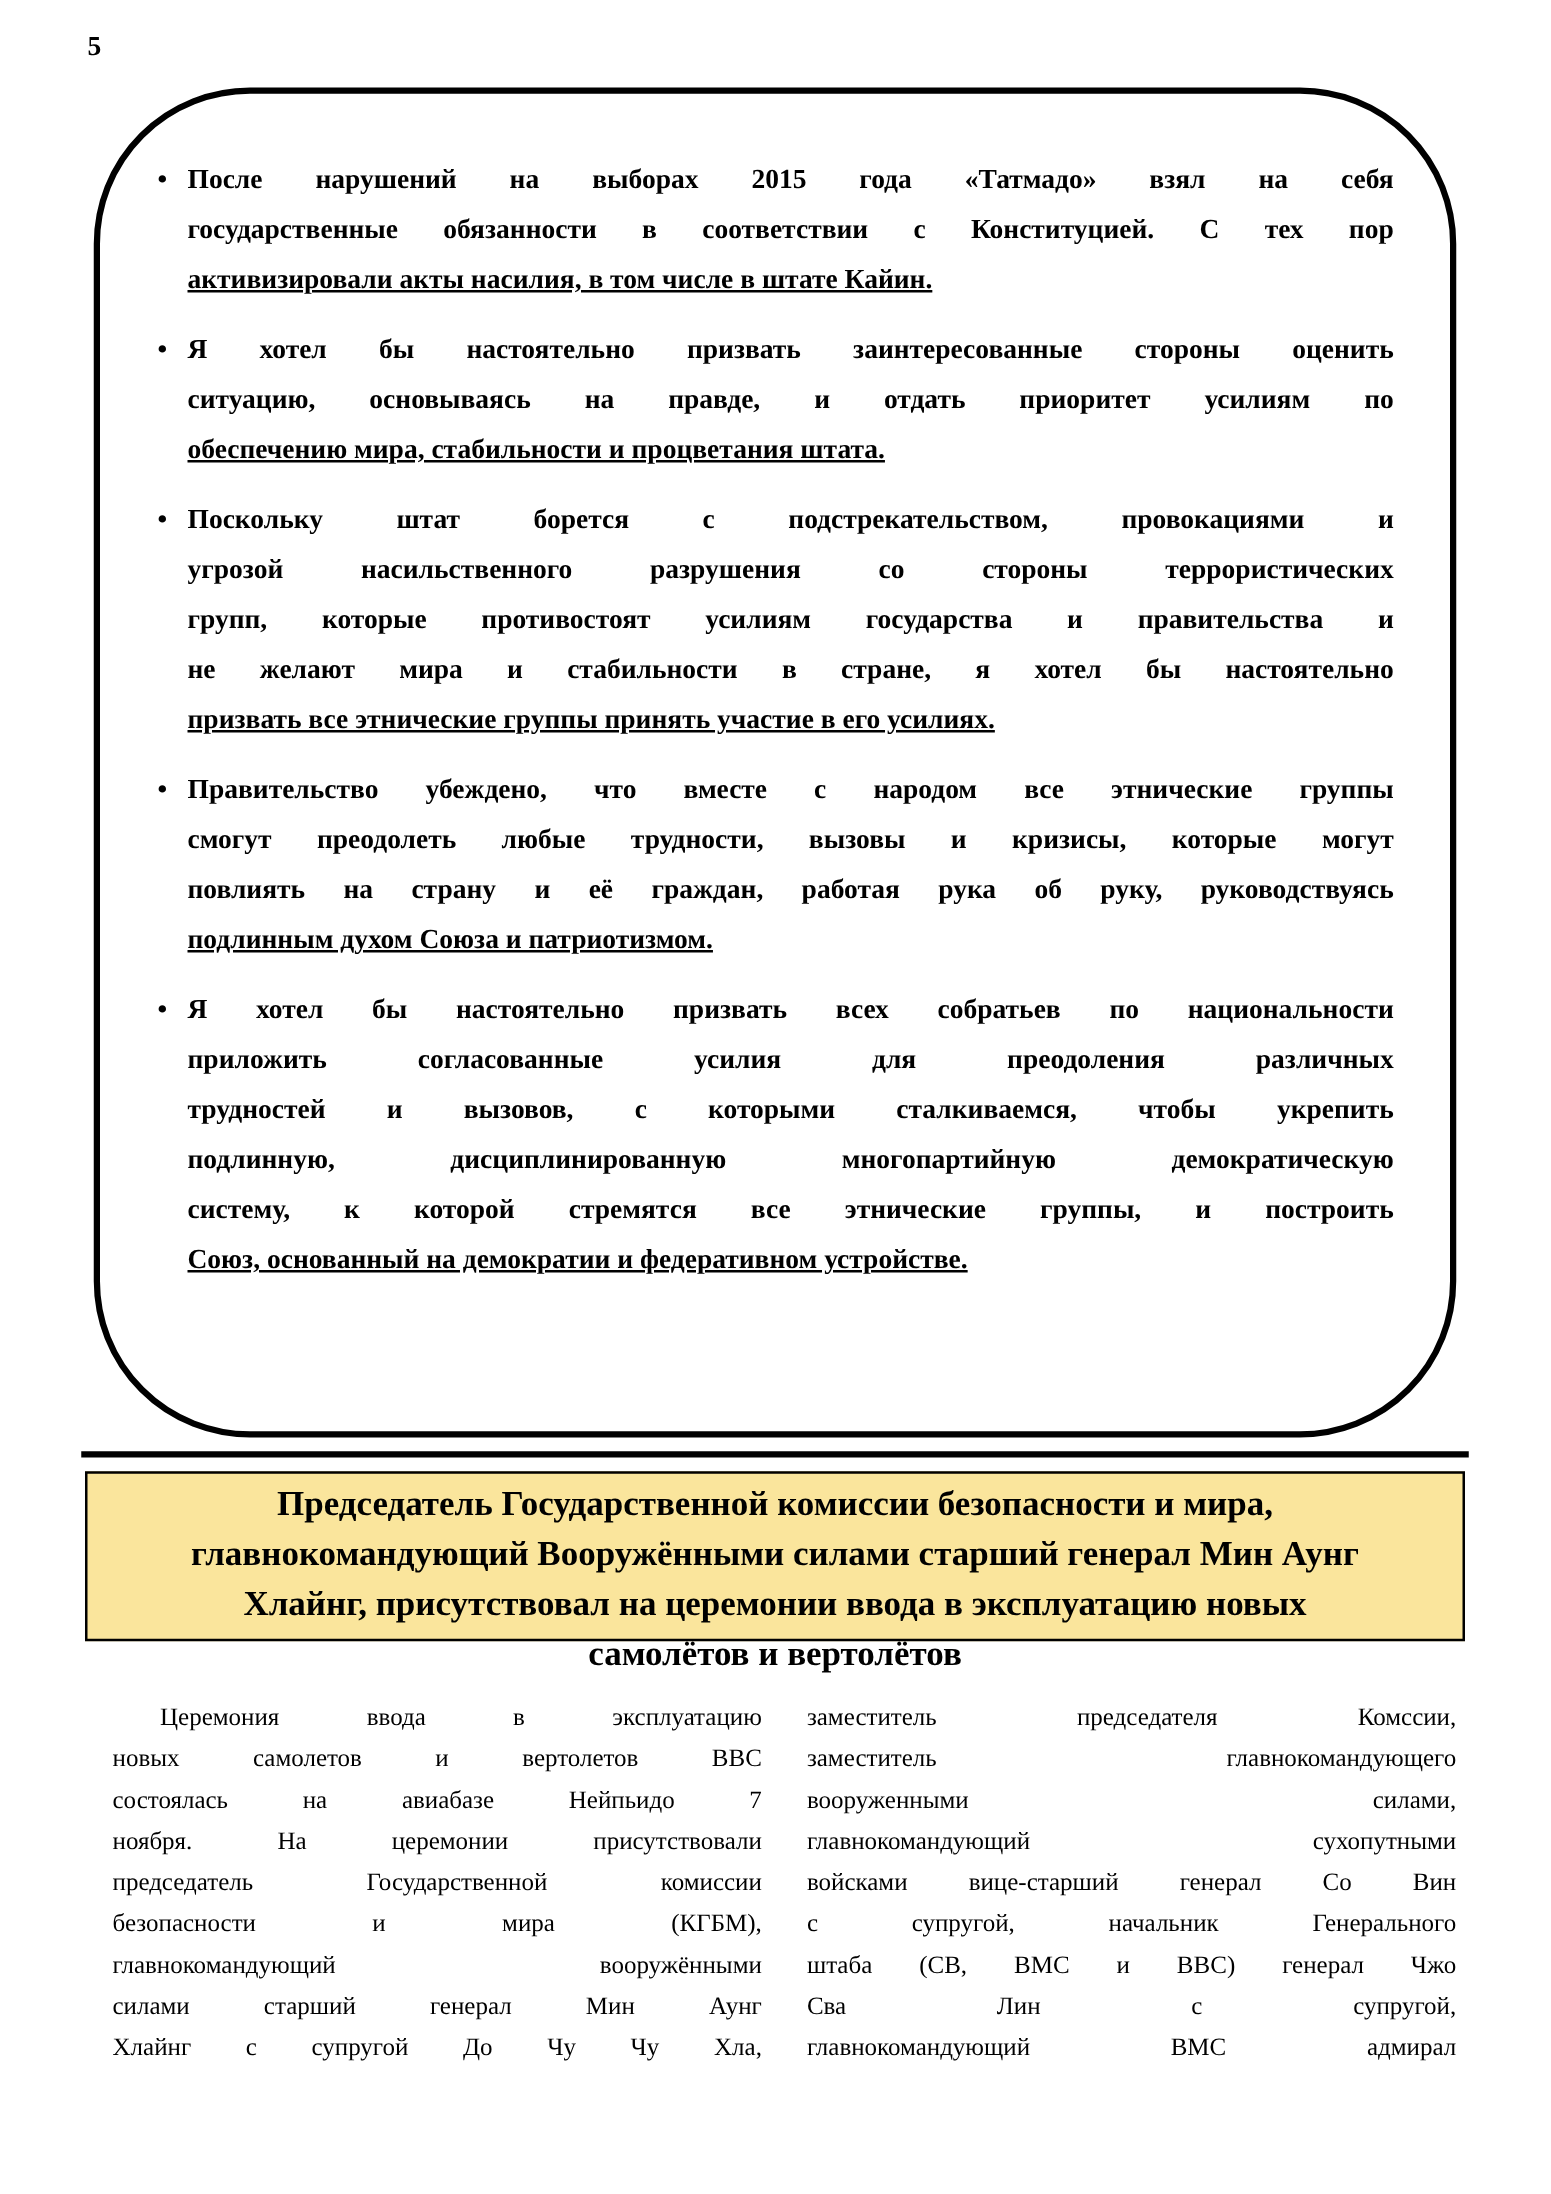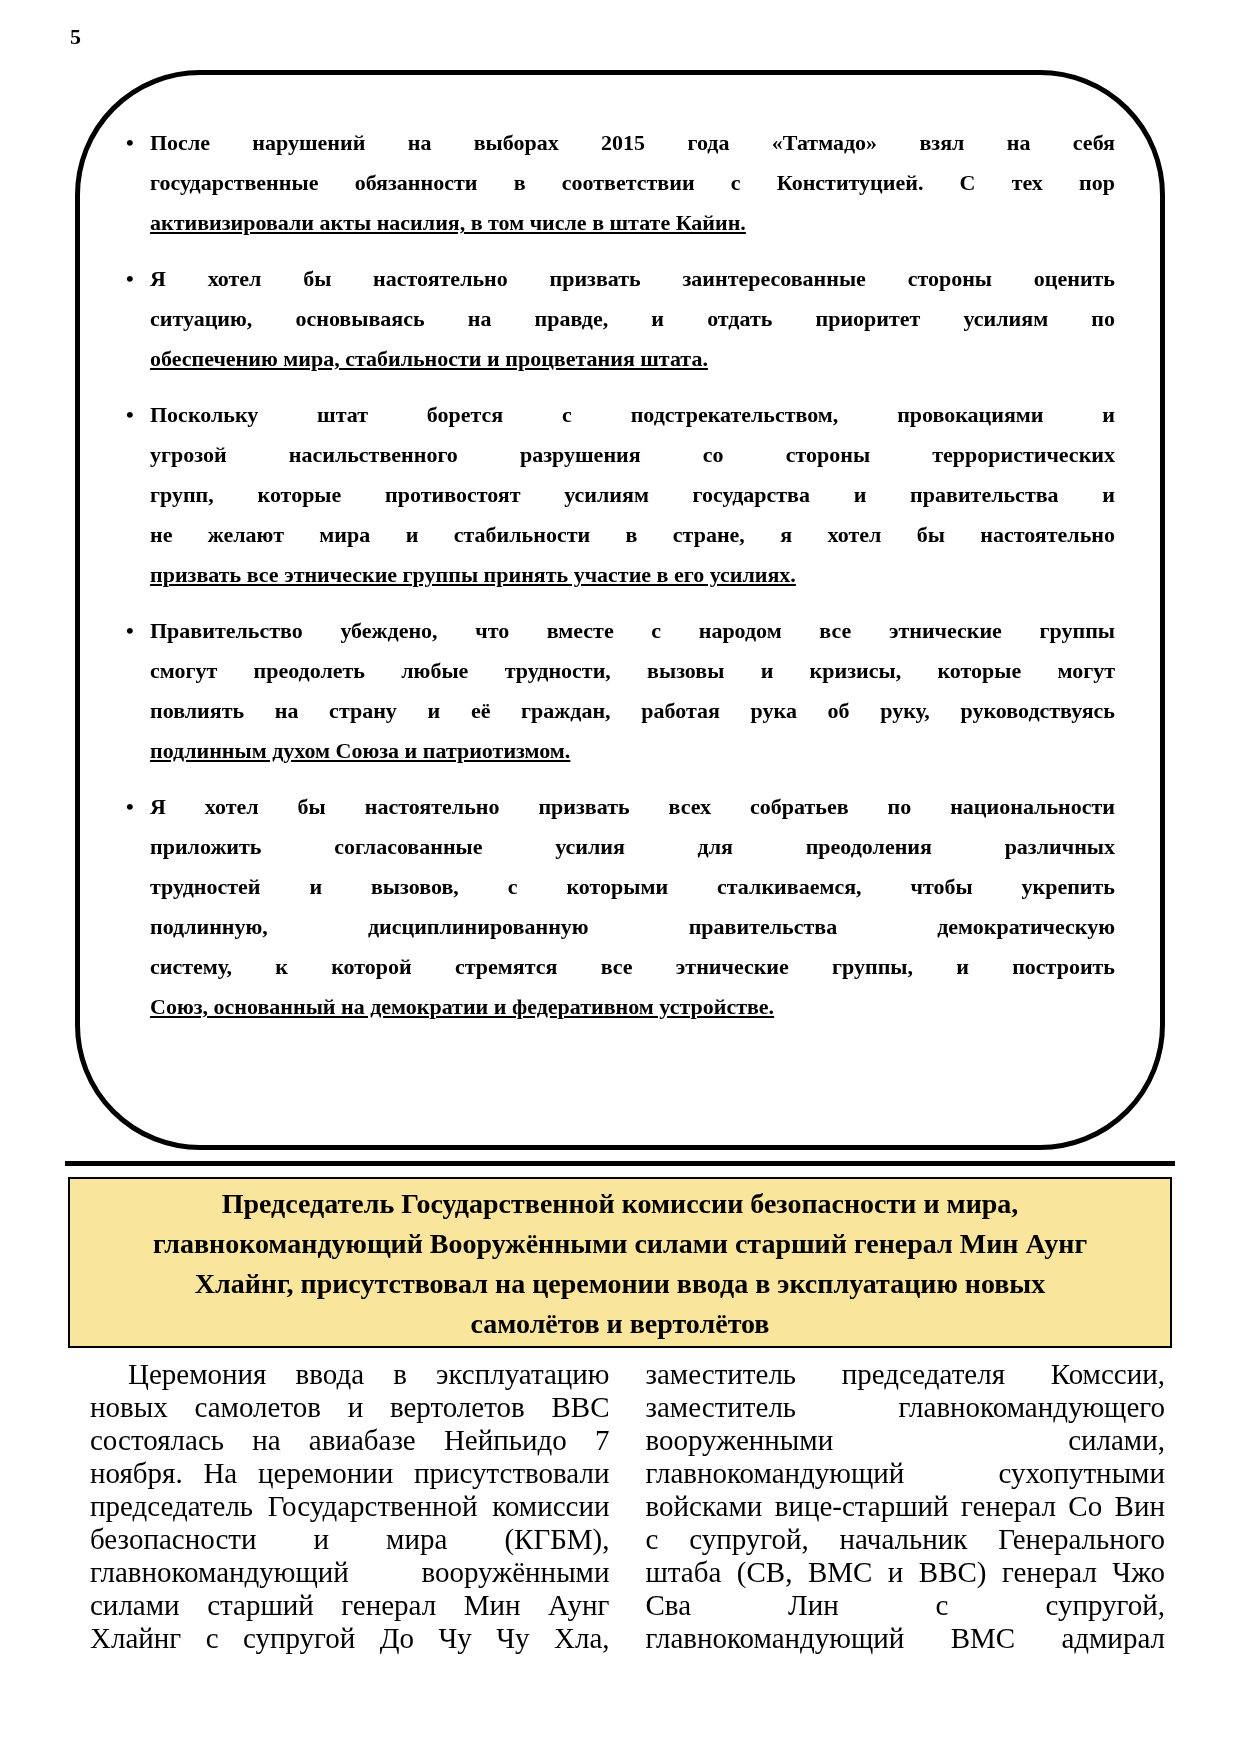--- a/index.html
+++ b/index.html
@@ -62,42 +62,42 @@
     width: 1110px;
     height: 5px;
     background: #000000;
   }
 
   .headline-box {
     position: absolute;
     left: 68px;
     top: 1177px;
     width: 1104px;
-    height: 171px;
+    height: 136px;
     border: 2px solid #000000;
     box-sizing: border-box;
     padding: 5px 20px 0 20px;
   }
   .headline-box .htitle {
     font-size: 28px;
     font-weight: bold;
     line-height: 40px;
   }
 
   .article {
     position: absolute;
     left: 90px;
     top: 1358px;
     width: 1075px;
     display: flex;
     gap: 36px;
   }
   .article .col {
     flex: 1 1 0;
-    font-size: 29px;
+    font-size: 20px;
     line-height: 33px;
   }
   .col-left .ln:first-child { text-indent: 38px; }
 </style>
 </head>
 <body>
 
 <div class="page">
 
   <div class="page-number">5</div>
@@ -138,21 +138,21 @@
             <div class="ln j">повлиять на страну и её граждан, работая рука об руку, руководствуясь</div>
             <div class="ln j last">подлинным духом Союза и патриотизмом.</div>
           </div>
       </li>
       <li>
         <span class="marker">•</span>
         <div>
             <div class="ln j">Я хотел бы настоятельно призвать всех собратьев по национальности</div>
             <div class="ln j">приложить согласованные усилия для преодоления различных</div>
             <div class="ln j">трудностей и вызовов, с которыми сталкиваемся, чтобы укрепить</div>
-            <div class="ln j">подлинную, дисциплинированную правительства демократическую</div>
+            <div class="ln j">подлинную, дисциплинированную многопартийную демократическую</div>
             <div class="ln j">систему, к которой стремятся все этнические группы, и построить</div>
             <div class="ln j last">Союз, основанный на демократии и федеративном устройстве.</div>
           </div>
       </li>
     </ul>
   </div>
 
   <div class="divider"></div>
 
   <div class="headline-box" style="background: rgb(250, 229, 156);">

